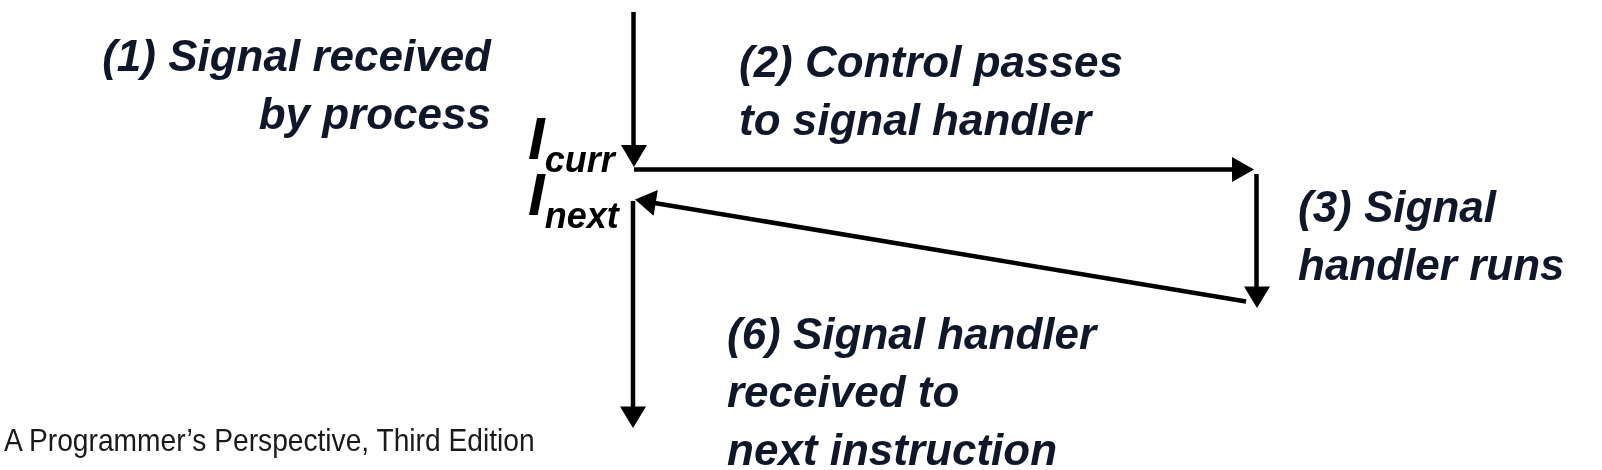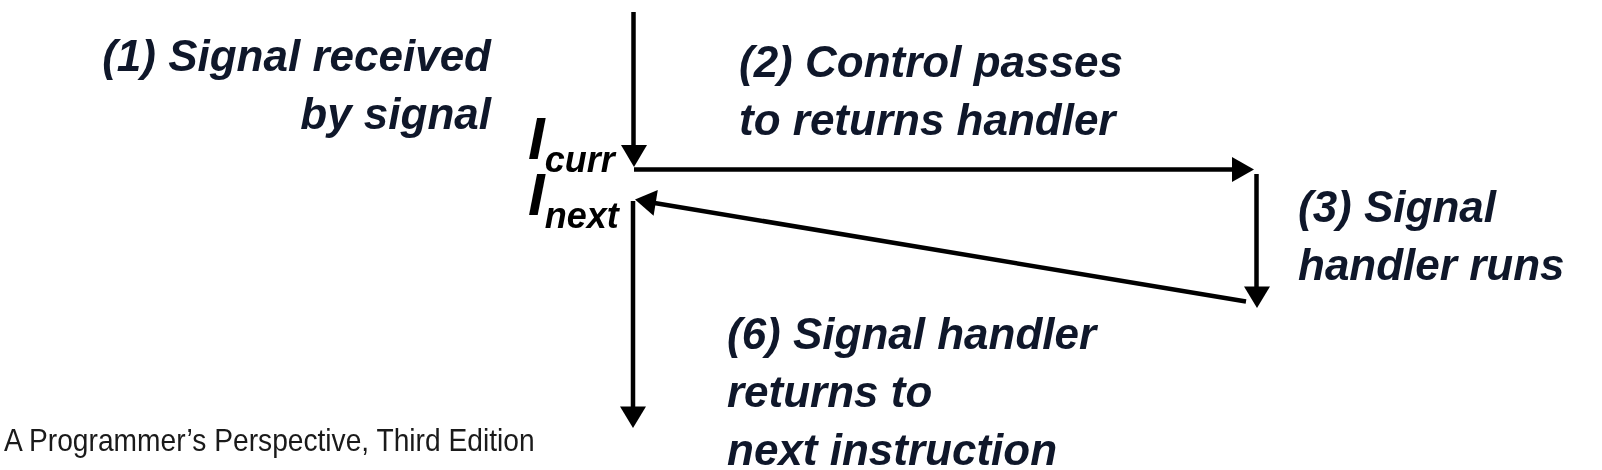--- a/index.html
+++ b/index.html
@@ -100,36 +100,36 @@
     </g>
 
     <g>
       <line x1="633" y1="201" x2="633" y2="408"></line>
       <polygon points="633,428 620,406.5 646,406.5"></polygon>
     </g>
   </svg>
 
   <div class="label t1">
     <div>(1) Signal received</div>
-    <div>by signal</div>
+    <div>by process</div>
   </div>
 
   <div class="label t2">
     <div>(2) Control passes</div>
-    <div>to returns handler</div>
+    <div>to signal handler</div>
   </div>
 
   <div class="label t3">
     <div>(3) Signal</div>
     <div>handler runs</div>
   </div>
 
   <div class="label t4">
     <div>(6) Signal handler</div>
-    <div>returns to</div>
+    <div>received to</div>
     <div>next instruction</div>
   </div>
 
   <div class="ilabel icurr"><span class="base">I</span><span class="sub">curr</span></div>
 
   <div class="ilabel inext"><span class="base">I</span><span class="sub">next</span></div>
 
   <div class="footer">A Programmer’s Perspective, Third Edition</div>
 
 </div>

